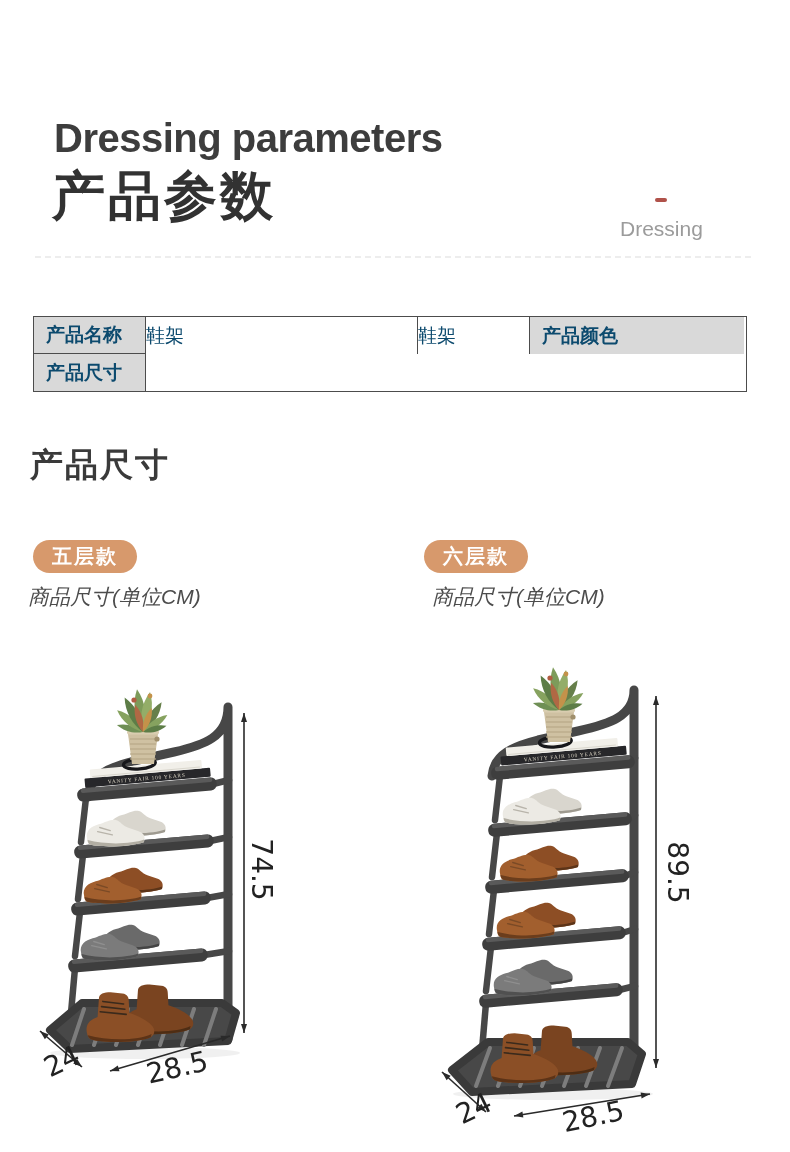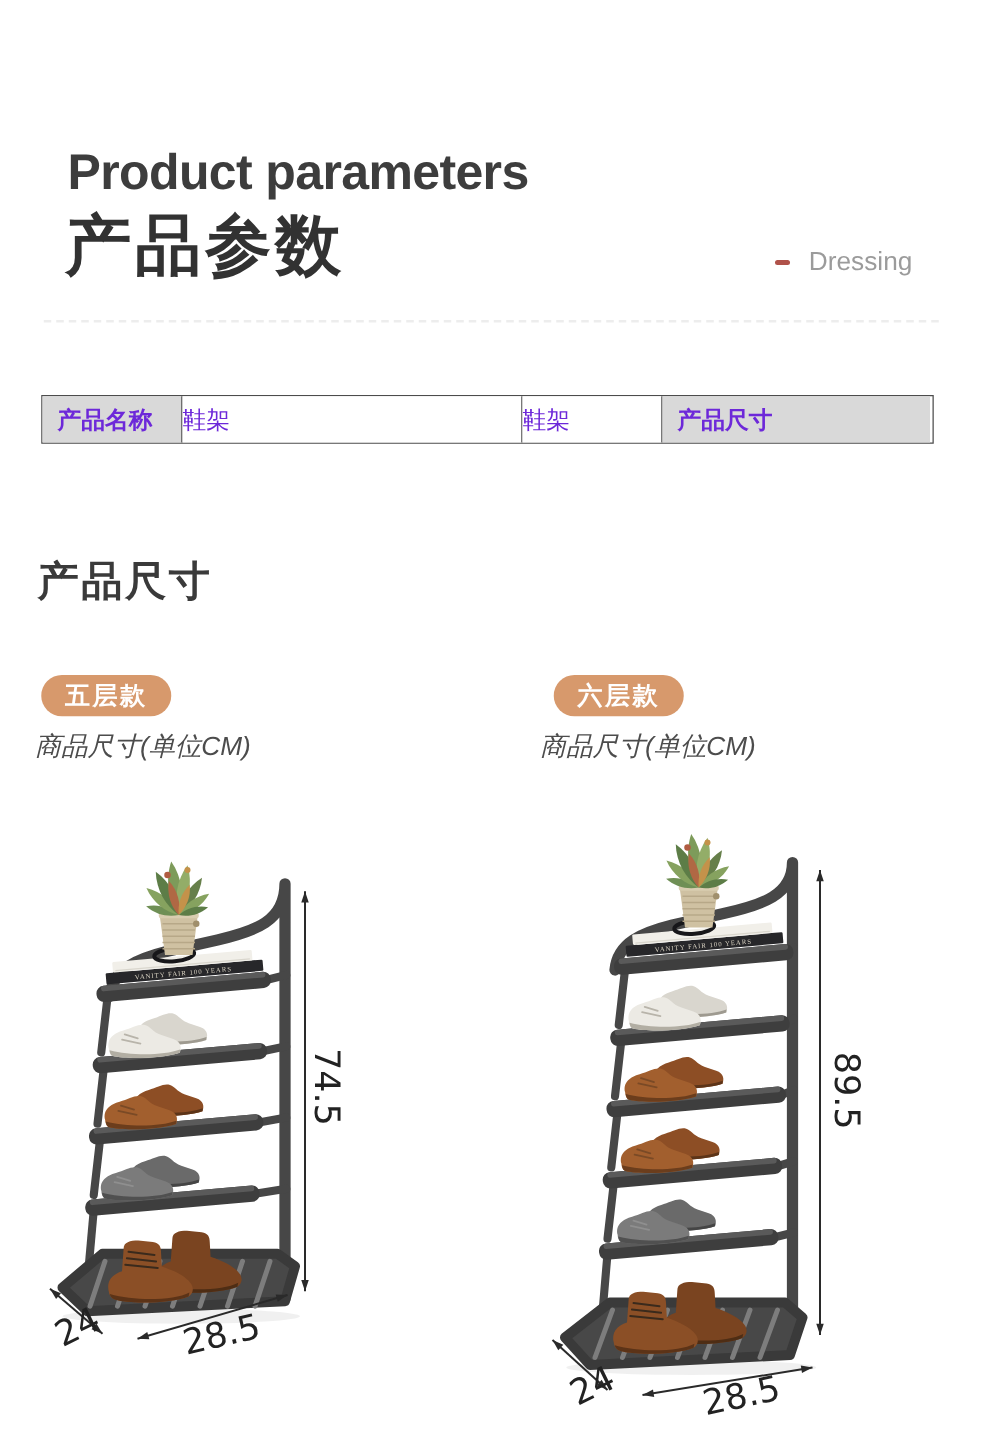--- a/index.html
+++ b/index.html
@@ -9,40 +9,40 @@
     --frame:#474747;
     --dim-text:#222222;
   }
   *{margin:0;padding:0;box-sizing:border-box;}
   html,body{background:#fff;}
   body{font-family:"Liberation Sans","DejaVu Sans",sans-serif;}
   .page{position:relative;width:790px;height:1152px;background:#fff;overflow:hidden;}
 
   .title-en{position:absolute;left:54px;top:116px;font-size:40px;font-weight:700;color:#3d3d3d;letter-spacing:-0.5px;}
   .title-zh{position:absolute;left:52px;top:161px;font-size:53px;font-weight:bold;color:#323232;letter-spacing:3px;}
-  .dressing-tag{position:absolute;left:620px;top:198px;display:flex;align-items:center;gap:15px;}
+  .dressing-tag{position:absolute;left:620px;top:198px;display:flex;align-items:center;gap:15px;flex-direction:column;}
   .dressing-tag .dash{width:12px;height:4px;border-radius:2px;background:var(--accent-dash);}
   .dressing-tag .txt{font-size:21px;color:#9b9b9b;}
   .divider{position:absolute;left:35px;top:256px;width:716px;border-top:2px dashed #ededed;}
 
   .ptable{position:absolute;left:33px;top:316px;width:714px;border:1px solid #4c4c4c;display:grid;
           grid-template-columns:112px 272px 112px 214px;grid-auto-rows:37px;}
   .ptable .cell{border-right:1px solid #4c4c4c;border-bottom:1px solid #4c4c4c;display:flex;align-items:center;
-          font-size:19px;color:#6d28d9;overflow:hidden;white-space:nowrap;}
+          font-size:19px;color:#0c4a6e;overflow:hidden;white-space:nowrap;}
   .ptable .cell:nth-child(4n){border-right:none;}
   .ptable .cell:nth-last-child(-n+4){border-bottom:none;}
   .ptable .lbl{background:var(--table-label-bg);font-weight:bold;padding-left:12px;}
   .ptable .val{background:#fff;}
 
   .size-title{position:absolute;left:30px;top:443px;font-size:33px;font-weight:bold;color:#3a3a3a;letter-spacing:2px;}
 
   .badge{position:absolute;width:104px;height:33px;border-radius:17px;background:var(--badge-bg);color:#fff;
          font-size:20px;font-weight:bold;letter-spacing:2px;display:flex;align-items:center;justify-content:center;}
   .badge.b1{left:33px;top:540px;}
-  .badge.b2{left:443px;top:540px;}
+  .badge.b2{left:424px;top:540px;}
   .size-note{position:absolute;font-size:21px;color:#4c4c4c;font-style:italic;}
   .size-note.n1{left:28px;top:583px;}
   .size-note.n2{left:432px;top:583px;}
 
   .fig{position:absolute;}
   .fig.f1{left:30px;top:655px;width:250px;height:445px;}
   .fig.f2{left:428px;top:650px;width:300px;height:505px;}
   .fig svg{position:absolute;left:0;top:0;width:100%;height:100%;}
 
   .dim-label{position:absolute;font-size:28px;color:var(--dim-text);white-space:nowrap;font-family:"DejaVu Sans","Liberation Sans",sans-serif;}
@@ -51,34 +51,35 @@
   .f1 .dl-w{left:116px;top:396px;transform:rotate(-13deg);}
   .f2 .dl-h{left:218px;top:206px;transform:rotate(90deg);}
   .f2 .dl-d{left:28px;top:442px;transform:rotate(-26deg);}
   .f2 .dl-w{left:134px;top:450px;transform:rotate(-12deg);}
 </style>
 </head>
 <body>
 
 <div class="page">
 
-  <div class="title-en">Product parameters</div>
+  <div class="title-en">Dressing parameters</div>
   <div class="title-zh">产品参数</div>
 
   <div class="dressing-tag">
     <span class="dash"></span>
     <span class="txt">Dressing</span>
   </div>
 
   <div class="divider"></div>
 
   <div class="ptable">
     <div class="cell lbl">产品名称</div>
     <div class="cell val">鞋架</div>
     <div class="cell val">鞋架</div>
+    <div class="cell lbl">产品颜色</div>
     <div class="cell lbl">产品尺寸</div>
   </div>
 
   <div class="size-title">产品尺寸</div>
 
   <div class="badge b1">五层款</div>
   <div class="size-note n1">商品尺寸(单位CM)</div>
   <div class="badge b2">六层款</div>
   <div class="size-note n2">商品尺寸(单位CM)</div>
 

